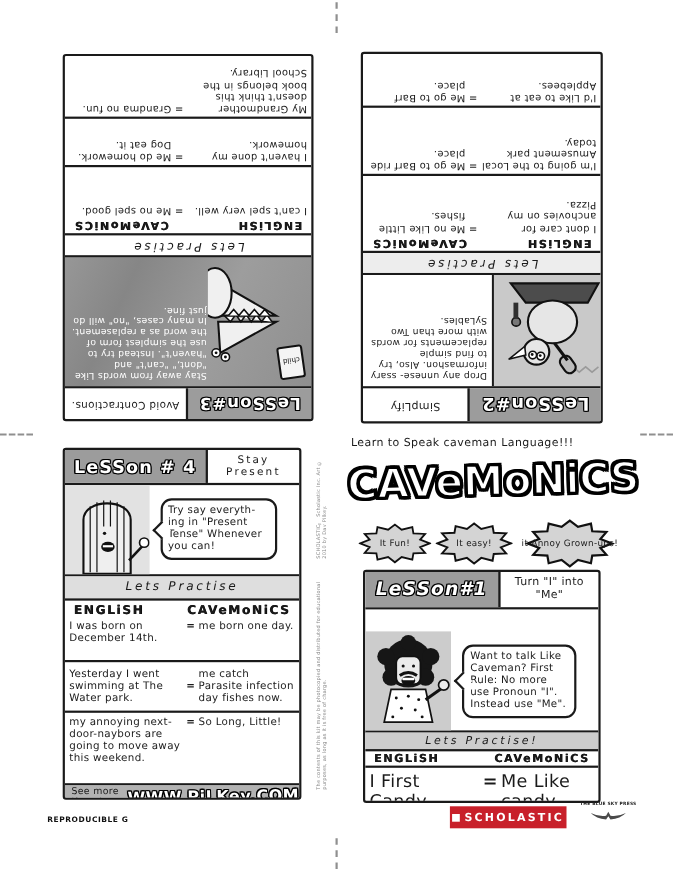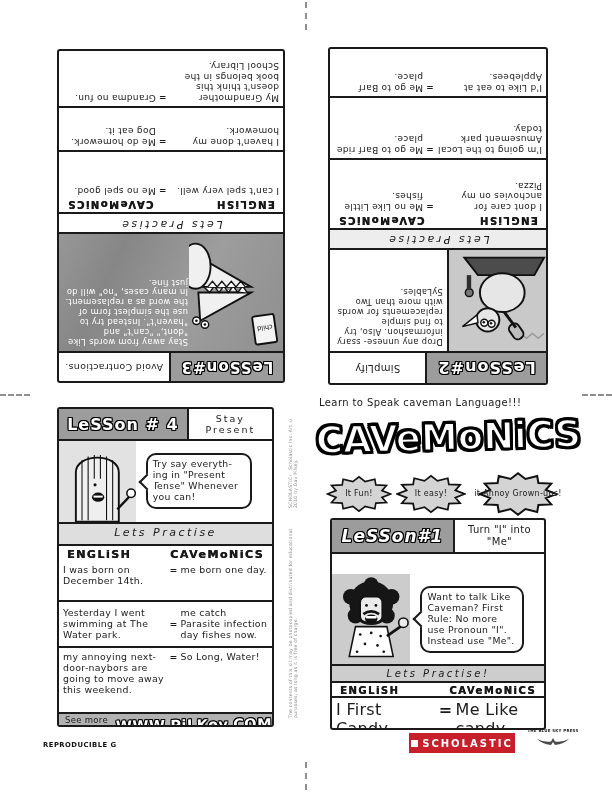--- a/index.html
+++ b/index.html
@@ -271,21 +271,21 @@
       </div>
     </div>
     <div class="prow d-body hand" style="flex-basis:46px;font-size:9.4px;align-items:center;">
       <span class="eng">Yesterday I went swimming at The Water park.</span>
       <span class="eq">=</span>
       <span class="cav">me catch Parasite infection day fishes now.</span>
     </div>
     <div class="prow d-body hand" style="flex-basis:66px;font-size:9.4px;">
       <span class="eng">my annoying next-door-naybors are going to move away this weekend.</span>
       <span class="eq">=</span>
-      <span class="cav">So Long, Water!</span>
+      <span class="cav">So Long, Little!</span>
     </div>
     <div class="prow pilkey-band">
       <span class="see-more hand">See more tips at</span>
       <span class="pilkey-url outline-w">WWW.PiLKey.COM</span>
     </div>
   </div>
 </div>
 
 <div class="quad" id="quad-br">
   <div class="tagline hand">Learn to Speak caveman Language!!!</div>

